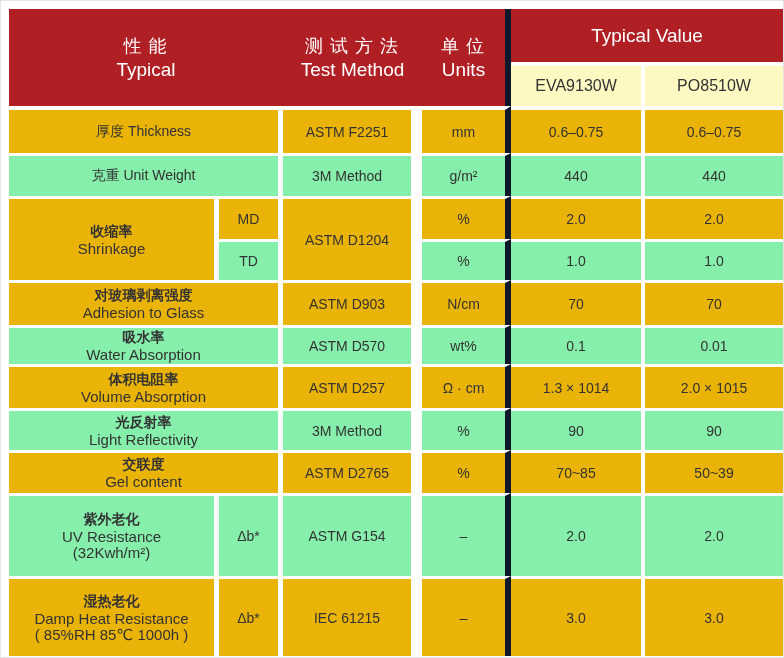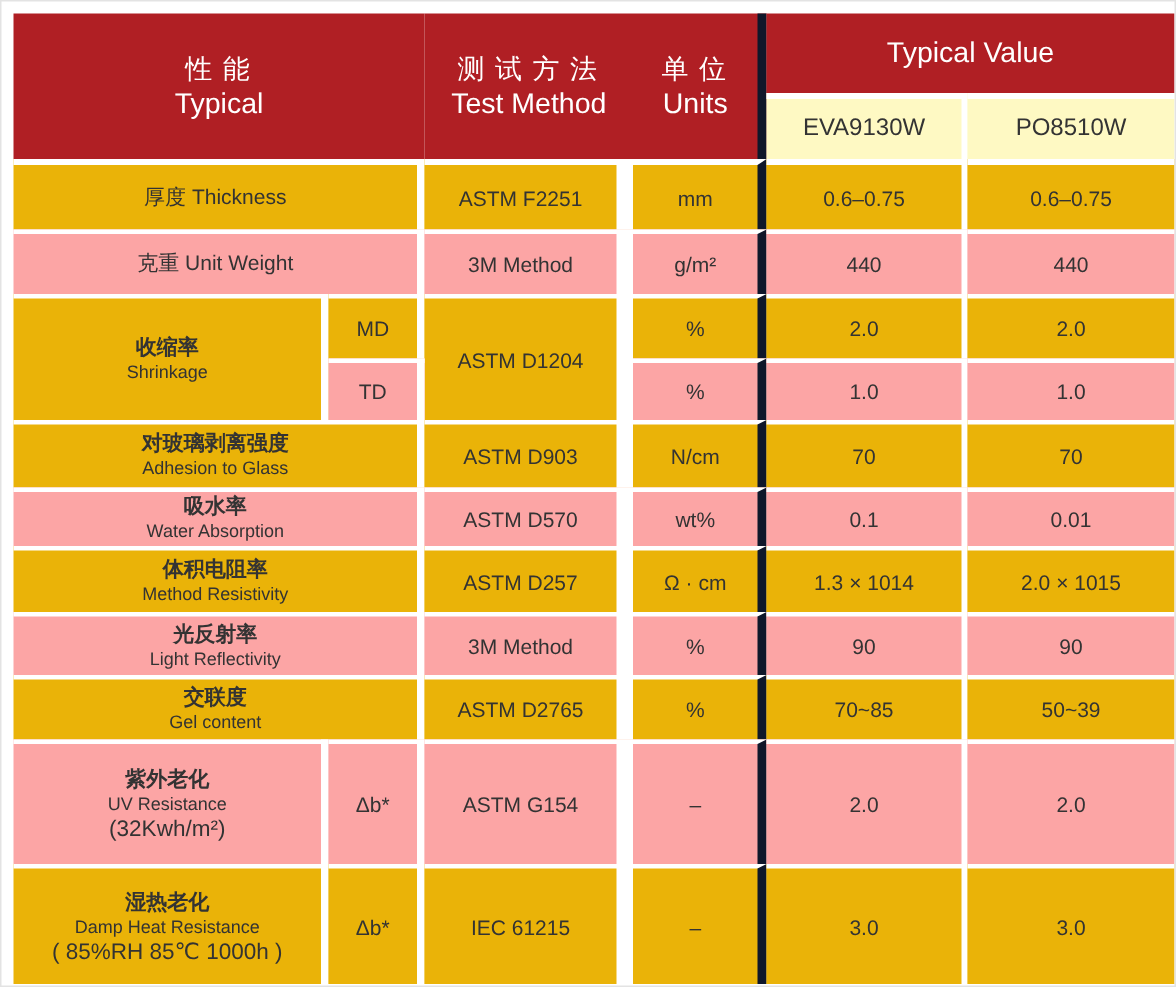--- a/index.html
+++ b/index.html
@@ -27,25 +27,25 @@
   .hd-en { display:block; font-size:19px; line-height:24px; }
   td.typical { font-size:19px; height:53px;margin-left:42px; }
   td.prod {
     background:#fef9c3; color:#333333; font-size:16px; height:44px;
     border-top:4px solid #ffffff;
   }
 
   
   tr.body > td { border-top:3px solid #ffffff; background:#eab308; }
   tr.first > td { border-top:4px solid #ffffff; }
-  tr.g > td { background:#fca5a5;margin-left:40px; }
+  tr.g > td { background:#86efac;margin-left:40px; }
   td.w { background:#ffffff; }           
 
   .zh-line { display:block; line-height:17px; font-size:14px;font-weight:bold; }
-  .en-line { display:block; line-height:17px; font-size:12px; }
+  .en-line { display:block; line-height:17px; font-size:15px; }
   .note-line { display:block; line-height:16px; font-size:15px; }
 </style>
 </head>
 <body>
 
 <div class="page">
   <table class="spec">
     <colgroup>
       <col style="width:210px">
         <col style="width:64px">
@@ -128,21 +128,21 @@
       </td>
       <td class="dr11">ASTM D570</td>
       <td class="dr6">wt%</td>
       <td class="dr4">0.1</td>
       <td>0.01</td>
     </tr>
 
     <tr class="body" style="height:44px">
       <td class="dr5" colspan="2">
         <span class="zh-line">体积电阻率</span>
-        <span class="en-line">Method Resistivity</span>
+        <span class="en-line">Volume Absorption</span>
       </td>
       <td class="dr11">ASTM D257</td>
       <td class="dr6">Ω · cm</td>
       <td class="dr4">1.3 × 1014</td>
       <td>2.0 × 1015</td>
     </tr>
 
     <tr class="body g" style="height:42px">
       <td class="dr5" colspan="2">
         <span class="zh-line">光反射率</span>

